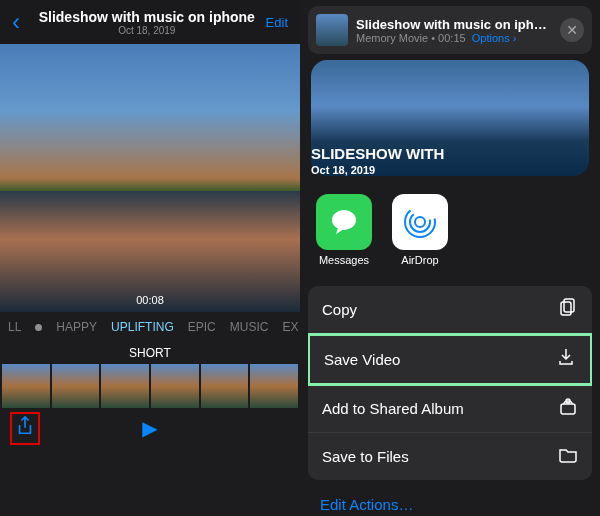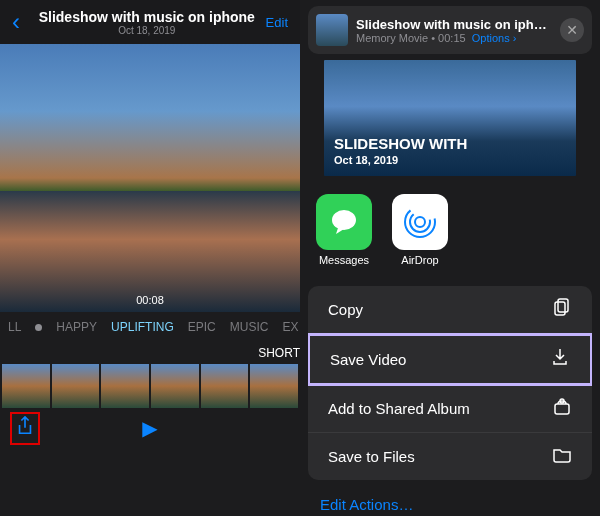--- a/index.html
+++ b/index.html
@@ -14,49 +14,49 @@
 .header-title .t2{font-size:10px;color:#8e8e93}
 .edit{color:#0a84ff;font-size:13px}
 .photo{position:relative;height:268px;background:linear-gradient(180deg,#4a7cb8 0%,#6699cc 25%,#a8754a 50%,#3a5a2a 55%,#1a3a4a 75%,#a87050 85%,#2a4a5a 100%)}
 .trees{position:absolute;top:58%;left:0;right:0;height:60px;background:linear-gradient(90deg,#8a5a1a,#c4872e,#9a6a2a,#b87830)}
 .reflection{position:absolute;bottom:0;left:0;right:0;height:45%;background:linear-gradient(180deg,#2a3a4a,#a87050 40%,#1a2a3a)}
 .timecode{position:absolute;bottom:6px;left:50%;transform:translateX(-50%);color:#fff;font-size:11px}
 .moods{height:30px;display:flex;align-items:center;gap:14px;padding:8px 8px;color:#7a7a7e;font-size:12px;overflow:hidden;white-space:nowrap}
 .moods span{flex-shrink:0}
 .moods .sel{color:#7dd3fc}
 .dot{width:7px;height:7px;border-radius:50%;background:#8e8e93;flex-shrink:0}
-.short{text-align:right;color:#fff;font-size:12px;padding:4px 0}
+.short{text-align:center;color:#fff;font-size:12px;padding:4px 0}
 .thumbs{height:44px;display:flex;gap:2px;padding:0 2px}
 .thumb{flex:1;background:linear-gradient(180deg,#5a8ac4,#a87040,#2a4a3a)}
 .bottombar{height:40px;display:flex;align-items:center;padding:0 10px;justify-content:space-between}
 .share-box{border:2px solid #d00;padding:2px 4px}
 .share-icon{color:#0a84ff;font-size:20px}
 .play{color:#0a84ff;font-size:20px;position:absolute;left:50%;transform:translateX(-50%)}
 .card{margin:6px 8px;background:#2c2c2e;border-radius:10px;padding:8px;display:flex;align-items:center;gap:8px;position:relative}
 .card-thumb{width:32px;height:32px;border-radius:4px;background:linear-gradient(180deg,#5a8ac4,#2a4a5a)}
 .card-text{flex:1;min-width:0}
 .card-text .t1{color:#fff;font-size:13px;font-weight:600;white-space:nowrap;overflow:hidden;text-overflow:ellipsis}
 .card-text .t2{color:#8e8e93;font-size:11px}
 .card-text .opt{color:#0a84ff}
 .close{width:24px;height:24px;border-radius:50%;background:#48484a;color:#aaa;display:flex;align-items:center;justify-content:center;font-size:14px}
-.preview{margin:4px 24px;height:116px;border-radius:1px;background:linear-gradient(180deg,#3a6a9a 0%,#5a8ac4 40%,#1a3a5a 70%,#0a2a4a 100%);position:relative;padding:10px;display:flex;flex-direction:column;justify-content:flex-end}
+.preview{margin:4px 11px;height:116px;border-radius:16px;background:linear-gradient(180deg,#3a6a9a 0%,#5a8ac4 40%,#1a3a5a 70%,#0a2a4a 100%);position:relative;padding:0;display:flex;flex-direction:column;justify-content:flex-end}
 .preview .p1{color:#fff;font-weight:800;font-size:15px;line-height:1.1}
 .preview .p2{color:#fff;font-weight:700;font-size:11px;margin-top:2px}
 .apps{display:flex;gap:20px;padding:14px 16px}
 .app{text-align:center}
 .app-icon{width:56px;height:56px;border-radius:12px;display:flex;align-items:center;justify-content:center}
 .airdrop{background:#fff}
 .airdrop svg{width:40px;height:40px}
 .messages{background:#30d158}
 .messages svg{width:32px;height:32px;fill:#fff}
 .app-label{color:#fff;font-size:11px;margin-top:4px}
 .actions{margin:6px 8px;background:#2c2c2e;border-radius:10px;overflow:hidden}
-.action{display:flex;align-items:center;justify-content:space-between;padding:11px 20px;color:#fff;font-size:15px;border-bottom:1px solid #3a3a3c}
+.action{display:flex;align-items:center;justify-content:space-between;padding:11px 14px;color:#fff;font-size:15px;border-bottom:1px solid #3a3a3c}
 .action:last-child{border-bottom:none}
-.action.hl{border:3px solid #c4b5fd;margin:-1px}
+.action.hl{border:3px solid #86efac;margin:-1px}
 .action-icon{color:#fff;font-size:18px}
 .edit-actions{color:#0a84ff;font-size:15px;padding:10px 20px}
 </style>
 </head>
 <body>
 
 <div class="panel left">
   <div class="header">
     <span class="back">‹</span>
     <div class="header-title">

